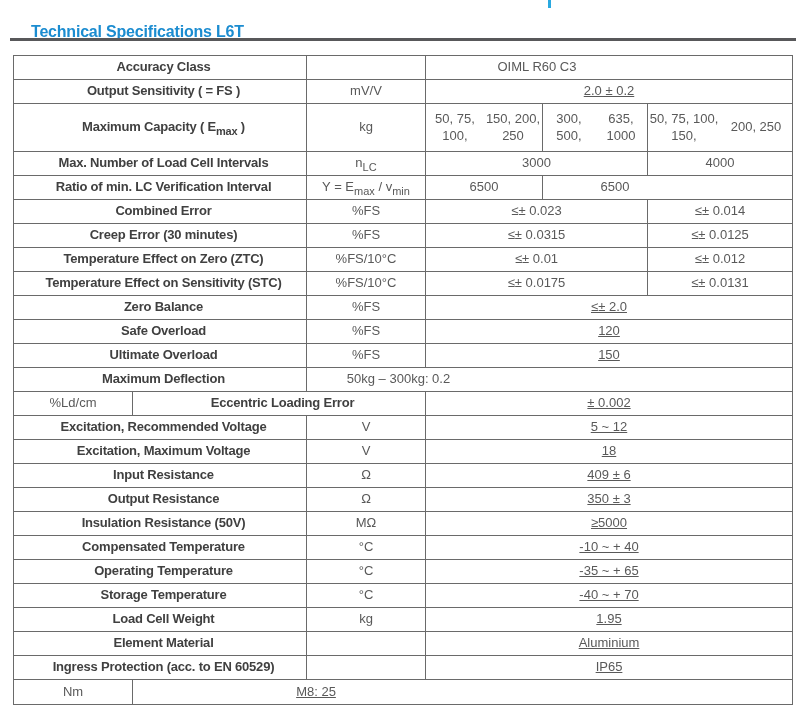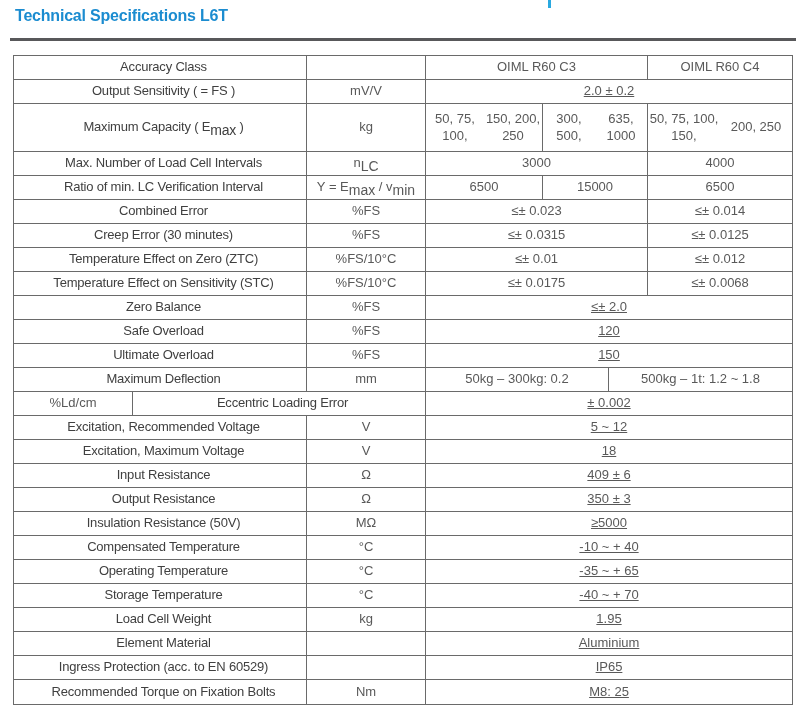--- a/index.html
+++ b/index.html
@@ -9,21 +9,21 @@
     font-family: "Liberation Sans", sans-serif;
     position: relative;
     overflow: hidden;
   }
   .top-mark {
     position: absolute; left: 548px; top: 0;
     width: 3px; height: 8px;
     background: #2aa9e0;
   }
   .page-title {
-    position: absolute; left: 15px; top: 7px; margin: 0;
+    position: absolute; left: 15px; top: 7px; margin: 16px;
     font-size: 16px; font-weight: bold; letter-spacing: -0.2px;
     color: #1b8cd0;
   }
   .title-divider {
     position: absolute; left: 10px; top: 38px;
     width: 786px; height: 3px;
     background: #58585a;
   }
   .spec-table {
     position: absolute; left: 13px; top: 55px;
@@ -48,35 +48,35 @@
     color: #595959;
     text-align: center;
     white-space: nowrap;
     overflow: hidden;
   }
   .cell:last-child { border-right: 0; }
   .cell.label {
     width: 293px;
     justify-content: center;
     padding-left: 7px;
-    font-weight: normal;
+    font-weight: bold;
     letter-spacing: -0.2px;
     color: #404040;
     text-align: left;
   }
   .cell.unit  { width: 119px; }
   .cell.c3a   { width: 117px; white-space: normal; }
   .cell.c3b   { width: 105px; white-space: normal; align-items: center; }
   .cell.c3    { width: 222px; }
   .cell.c4    { width: 144px; white-space: normal; }
   .cell.full  { width: 366px; text-decoration: underline; }
   .cell.half1 { width: 183px; }
   .cell.half2 { width: 183px; }
   .cell .multiline { display: block; width: 100%; text-align: center; }
-  sub { font-size: 14px; line-height: 1; }
+  sub { font-size: 11px; line-height: 1; }
 </style>
 </head>
 <body>
 
 <div class="top-mark"></div>
 
 <h1 class="page-title">Technical Specifications L6T</h1>
 
 <div class="title-divider"></div>
 
@@ -84,23 +84,20 @@
     <div class="row">
       <div class="cell label">
         <span class="multiline">Accuracy Class</span>
       </div>
       <div class="cell unit">
         <span class="multiline"></span>
       </div>
       <div class="cell c3">
         <span class="multiline">OIML R60 C3</span>
       </div>
-      <div class="cell c4">
-        <span class="multiline">OIML R60 C4</span>
-      </div>
     </div>
     <div class="row">
       <div class="cell label">
         <span class="multiline">Output Sensitivity ( = FS )</span>
       </div>
       <div class="cell unit">
         <span class="multiline">mV/V</span>
       </div>
       <div class="cell full">
         <span class="multiline">2.0 ± 0.2</span>
@@ -143,23 +140,20 @@
     <div class="row">
       <div class="cell label">
         <span class="multiline">Ratio of min. LC Verification Interval</span>
       </div>
       <div class="cell unit">
         <span class="multiline">Y = E<sub>max</sub> / v<sub>min</sub></span>
       </div>
       <div class="cell c3a">
         <span class="multiline">6500</span>
       </div>
-      <div class="cell c3b">
-        <span class="multiline">15000</span>
-      </div>
       <div class="cell c4">
         <span class="multiline">6500</span>
       </div>
     </div>
     <div class="row">
       <div class="cell label">
         <span class="multiline">Combined Error</span>
       </div>
       <div class="cell unit">
         <span class="multiline">%FS</span>
@@ -203,21 +197,21 @@
       <div class="cell label">
         <span class="multiline">Temperature Effect on Sensitivity (STC)</span>
       </div>
       <div class="cell unit">
         <span class="multiline">%FS/10°C</span>
       </div>
       <div class="cell c3">
         <span class="multiline">≤± 0.0175</span>
       </div>
       <div class="cell c4">
-        <span class="multiline">≤± 0.0068</span>
+        <span class="multiline">≤± 0.0131</span>
       </div>
     </div>
     <div class="row">
       <div class="cell label">
         <span class="multiline">Zero Balance</span>
       </div>
       <div class="cell unit">
         <span class="multiline">%FS</span>
       </div>
       <div class="cell full">
@@ -242,30 +236,24 @@
       <div class="cell unit">
         <span class="multiline">%FS</span>
       </div>
       <div class="cell full">
         <span class="multiline">150</span>
       </div>
     </div>
     <div class="row">
       <div class="cell label">
         <span class="multiline">Maximum Deflection</span>
-      </div>
-      <div class="cell unit">
-        <span class="multiline">mm</span>
       </div>
       <div class="cell half1">
         <span class="multiline">50kg – 300kg: 0.2</span>
       </div>
-      <div class="cell half2">
-        <span class="multiline">500kg – 1t: 1.2 ~ 1.8</span>
-      </div>
     </div>
     <div class="row">
       <div class="cell unit">
         <span class="multiline">%Ld/cm</span>
       </div>
       <div class="cell label">
         <span class="multiline">Eccentric Loading Error</span>
       </div>
       <div class="cell full">
         <span class="multiline">± 0.002</span>
@@ -386,23 +374,20 @@
         <span class="multiline">Ingress Protection (acc. to EN 60529)</span>
       </div>
       <div class="cell unit">
         <span class="multiline"></span>
       </div>
       <div class="cell full">
         <span class="multiline">IP65</span>
       </div>
     </div>
     <div class="row">
-      <div class="cell label">
-        <span class="multiline">Recommended Torque on Fixation Bolts</span>
-      </div>
       <div class="cell unit">
         <span class="multiline">Nm</span>
       </div>
       <div class="cell full">
         <span class="multiline">M8: 25</span>
       </div>
     </div>
   </div>
 
 </body></html>

